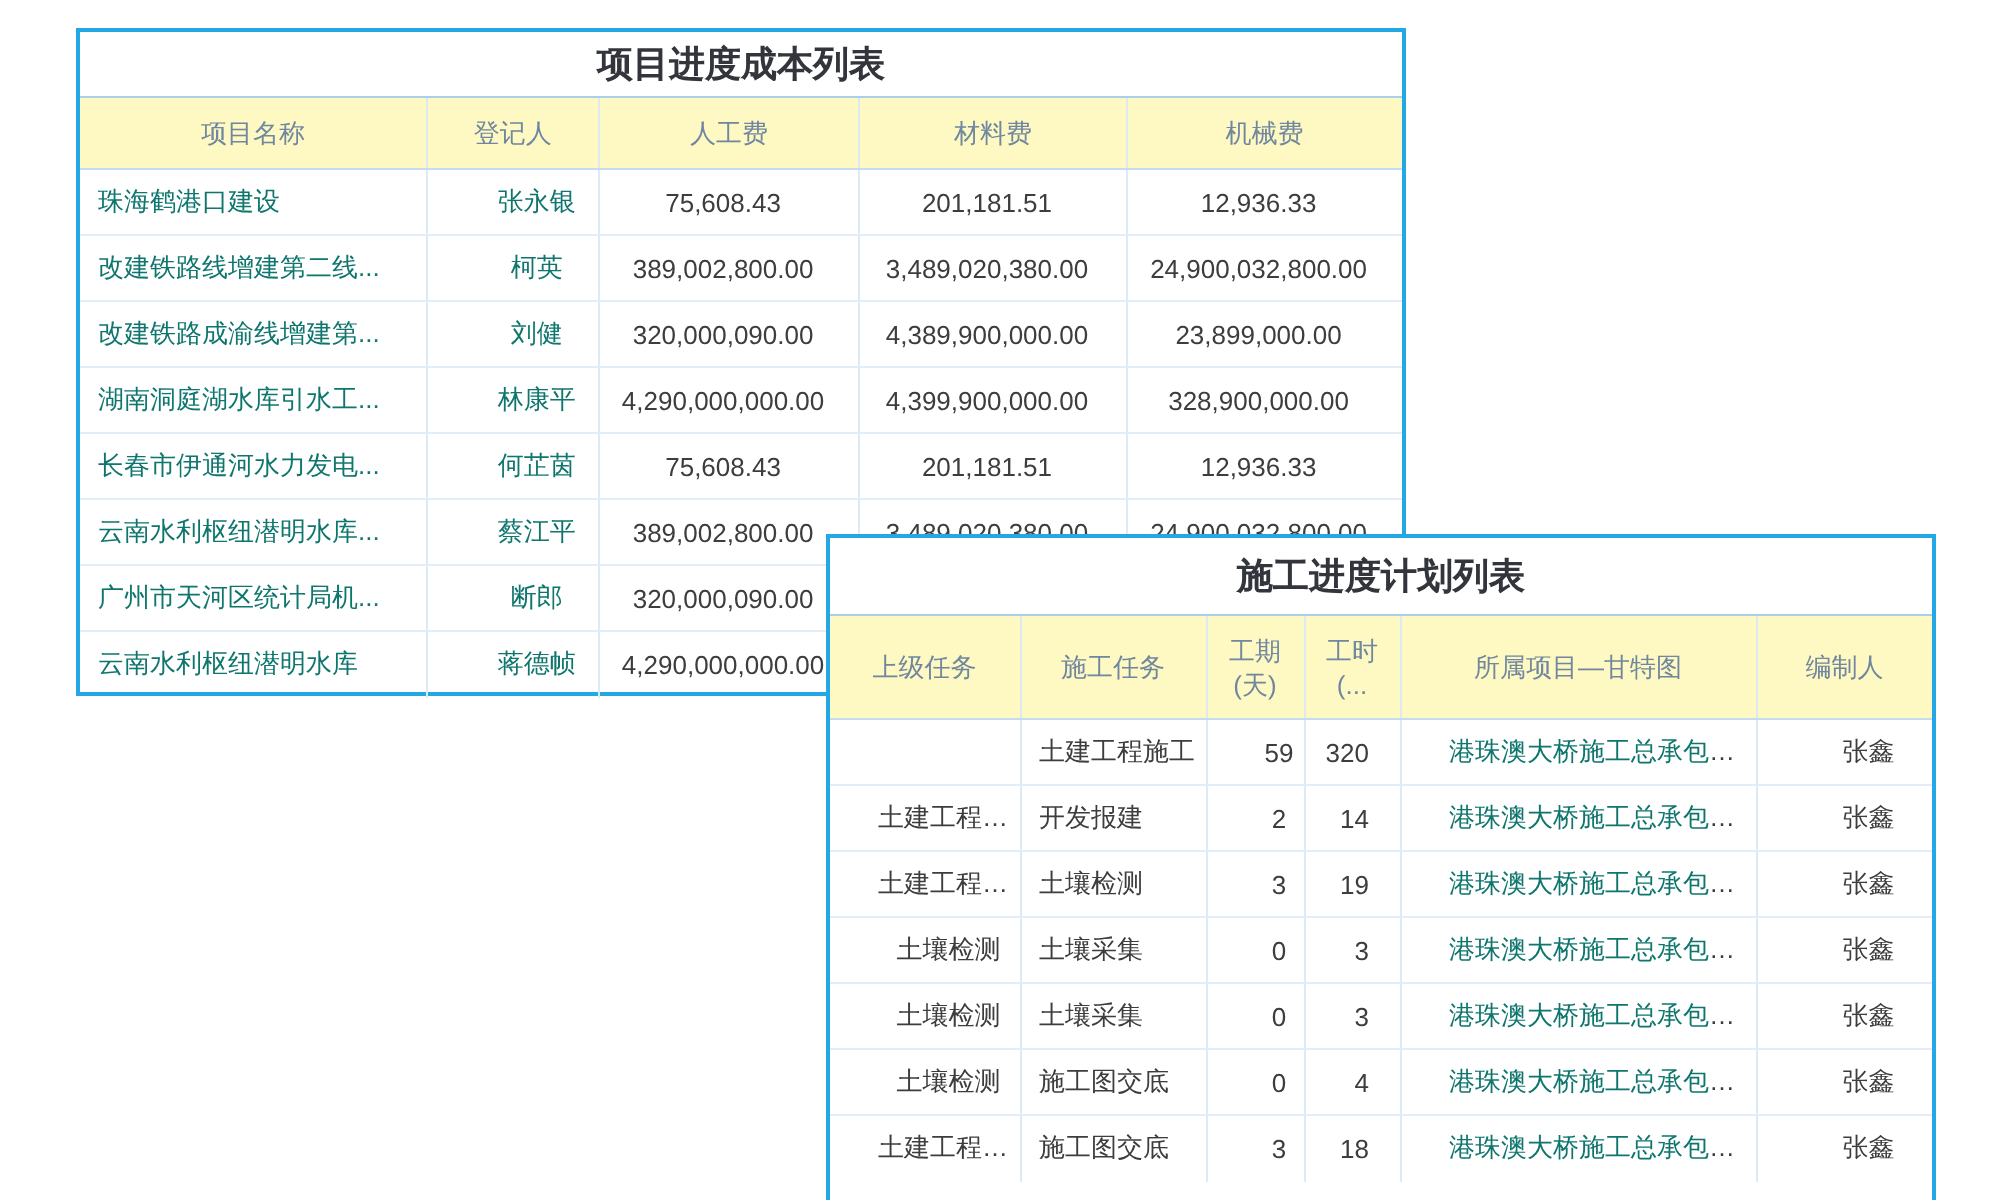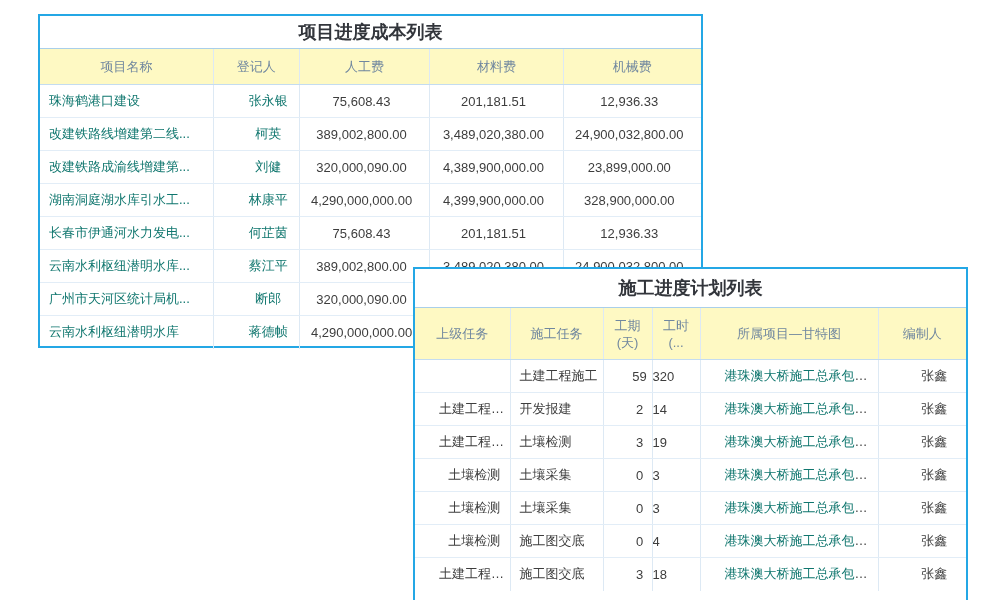--- a/index.html
+++ b/index.html
@@ -56,21 +56,21 @@
     overflow: hidden;
     white-space: nowrap;
     text-overflow: ellipsis;
   }
   tbody tr:last-child td { border-bottom: none; }
   th + th, td + td { border-left: 1px solid #dde9f4; }
 
   .al { text-align: left;  padding-left: 9px;  padding-right: 4px; }
   .ac { text-align: center; padding-left: 24px; }
   .ar { text-align: center; padding-right: 10px; padding-left: 4px; margin-top: 16px; }
-  .ar2 { text-align: left; padding-right: 15px; }
+  .ar2 { text-align: right; padding-right: 15px; }
 
   .link {
     color: #0f766e;
     text-decoration: none;
     cursor: pointer;
   }
 </style>
 </head>
 <body>
 

